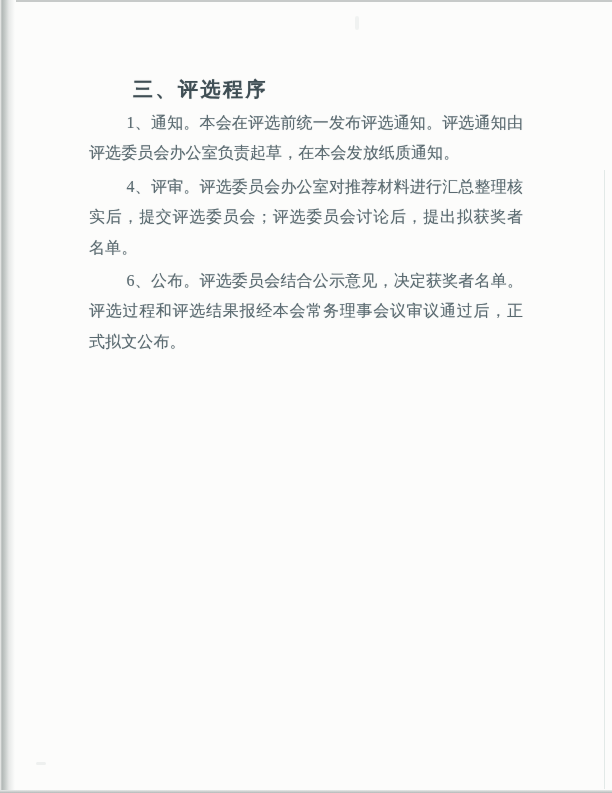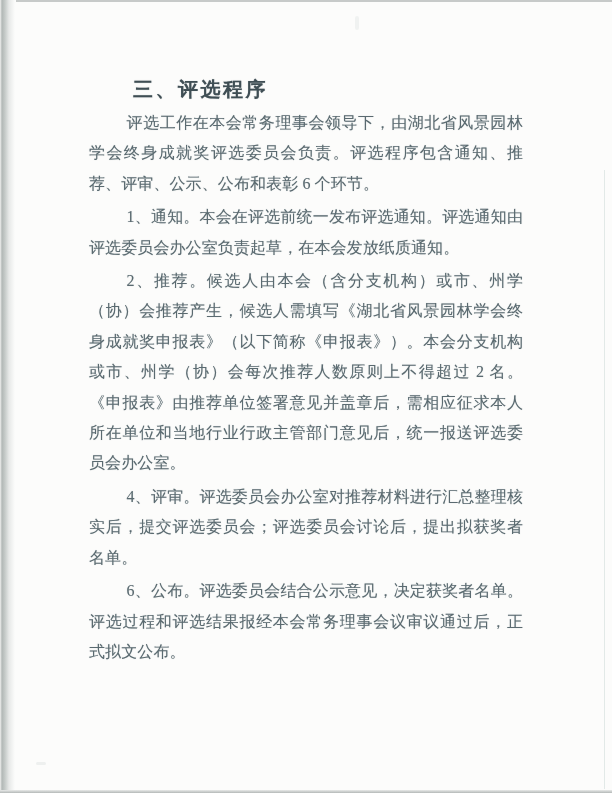--- a/index.html
+++ b/index.html
@@ -82,20 +82,18 @@
 
   <div class="edge-top"></div>
   <div class="edge-left"></div>
   <div class="edge-right"></div>
   <div class="edge-bottom"></div>
   <div class="speck-a"></div>
   <div class="speck-b"></div>
 
   <div class="doc-content">
     <h3>三、评选程序</h3>
-    <p>评选工作在本会常务理事会领导下，由湖北省风景园林学会终身成就奖评选委员会负责。评选程序包含通知、推荐、评审、公示、公布和表彰 6 个环节。</p>
     <p>1、通知。本会在评选前统一发布评选通知。评选通知由评选委员会办公室负责起草，在本会发放纸质通知。</p>
-    <p>2、推荐。候选人由本会（含分支机构）或市、州学（协）会推荐产生，候选人需填写《湖北省风景园林学会终身成就奖申报表》（以下简称《申报表》）。本会分支机构或市、州学（协）会每次推荐人数原则上不得超过 2 名。《申报表》由推荐单位签署意见并盖章后，需相应征求本人所在单位和当地行业行政主管部门意见后，统一报送评选委员会办公室。</p>
     <p>4、评审。评选委员会办公室对推荐材料进行汇总整理核实后，提交评选委员会；评选委员会讨论后，提出拟获奖者名单。</p>
     <p>6、公布。评选委员会结合公示意见，决定获奖者名单。评选过程和评选结果报经本会常务理事会议审议通过后，正式拟文公布。</p>
   </div>
 
 </div>
 
 </body></html>

